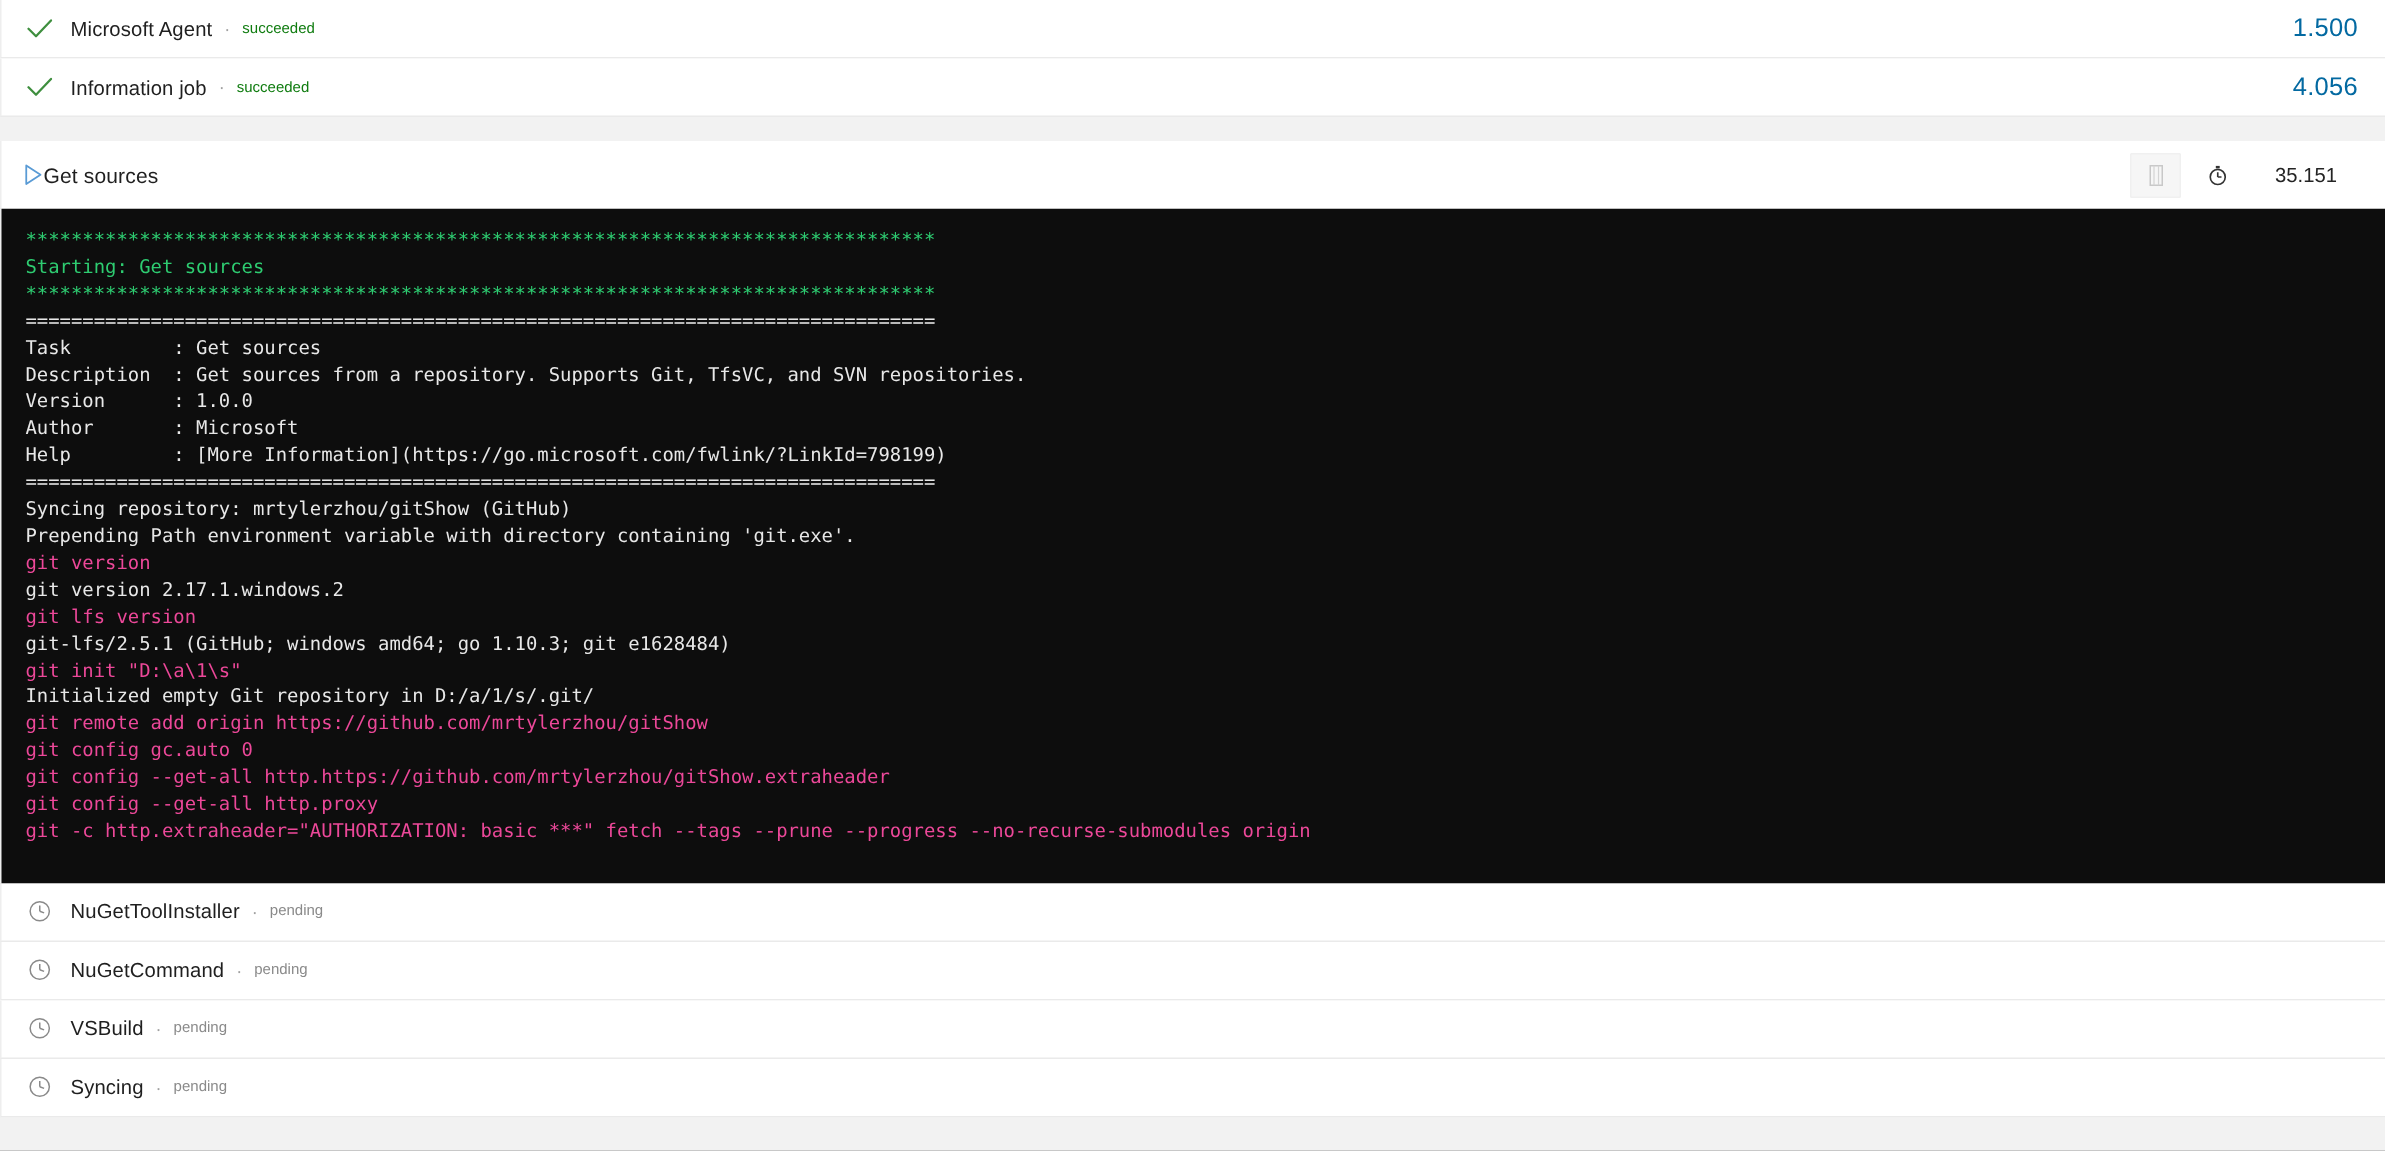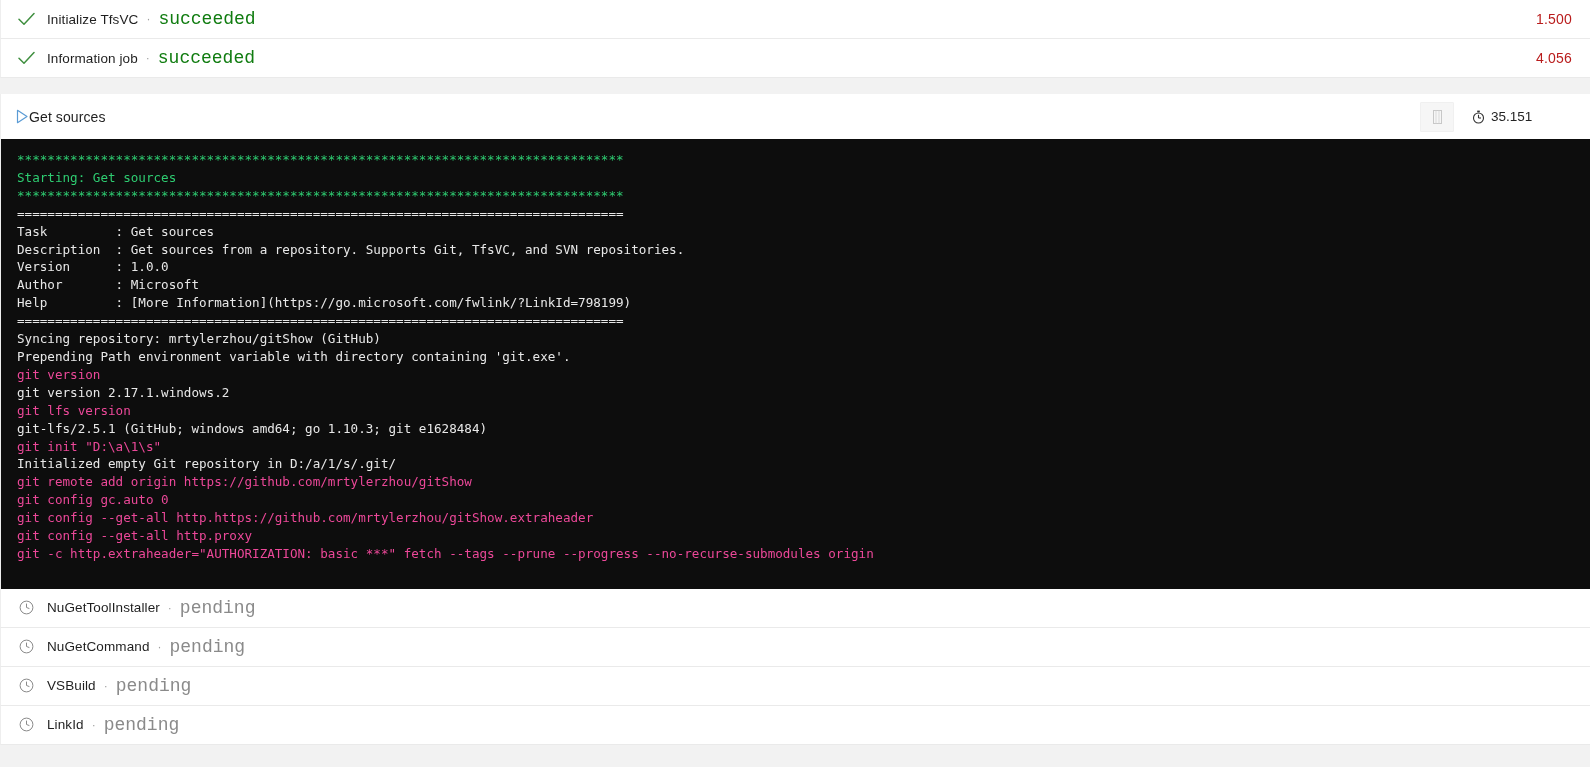--- a/index.html
+++ b/index.html
@@ -41,32 +41,31 @@
     letter-spacing: .1px;
     white-space: nowrap;
   }
   .dot-sep {
     color: #a0a0a0;
     font-size: 12px;
     margin: 0 8px;
     line-height: 1;
   }
   .task-status {
-    font-size: 18px;
+    font-size: 10px;
     white-space: nowrap;
-    font-family: Liberation Mono, monospace;
   }
   .status-succeeded { color: #107c10; }
   .status-pending { color: #8a8a8a; }
 
   .row-spacer { flex: 1 1 auto; }
 
   .duration {
-    font-size: 14px;
-    color: #b91c1c;
+    font-size: 17px;
+    color: #0369a1;
     white-space: nowrap;
     letter-spacing: .2px;
   }
 
   
   .group-gap {
     height: 16px;
     background: #f2f2f2;
   }
 
@@ -98,21 +97,21 @@
     display: flex; align-items: center; justify-content: center;
     border-radius: 1px;
   }
   .timing {
     display: flex;
     align-items: center;
     gap: 6px;
     font-size: 13.5px;
     color: #242424;
     min-width: 86px;
-    justify-content: flex-start;
+    justify-content: space-between;
   }
 
   
   .console {
     background: #0d0d0d;
     border-left: 1px solid #eeeeee;
     padding: 12px 0 26px 16px;
     font-family: "DejaVu Sans Mono", "Liberation Mono", monospace;
     font-size: 12.6px;
     line-height: 17.9px;
@@ -131,21 +130,21 @@
 
 <div id="app">
 
   <div id="steps-before">
       <div class="task-row first">
         <span class="icon-wrap">
           <svg width="17" height="14" viewBox="0 0 17 14">
             <path d="M1 7.2 L6 12.2 L16 1.6" fill="none" stroke="#3f8f3f" stroke-width="1.5" stroke-linecap="round" stroke-linejoin="round"></path>
           </svg>
         </span>
-        <span class="task-name">Initialize TfsVC</span>
+        <span class="task-name">Microsoft Agent</span>
         <span class="dot-sep">·</span>
         <span class="task-status status-succeeded">succeeded</span>
         <span class="row-spacer"></span>
         <span class="duration">1.500</span>
       </div>
       <div class="task-row">
         <span class="icon-wrap">
           <svg width="17" height="14" viewBox="0 0 17 14">
             <path d="M1 7.2 L6 12.2 L16 1.6" fill="none" stroke="#3f8f3f" stroke-width="1.5" stroke-linecap="round" stroke-linejoin="round"></path>
           </svg>
@@ -233,20 +232,20 @@
         <span class="row-spacer"></span>
       </div>
       <div class="task-row">
         <span class="icon-wrap">
           <svg width="15" height="15" viewBox="0 0 15 15">
             <circle cx="7.5" cy="7.5" r="6.4" fill="none" stroke="#8a8a8a" stroke-width="1"></circle>
             <line x1="7.5" y1="7.5" x2="7.5" y2="3.6" stroke="#8a8a8a" stroke-width="1"></line>
             <line x1="7.5" y1="7.5" x2="10.4" y2="8.6" stroke="#8a8a8a" stroke-width="1"></line>
           </svg>
         </span>
-        <span class="task-name">LinkId</span>
+        <span class="task-name">Syncing</span>
         <span class="dot-sep">·</span>
         <span class="task-status status-pending">pending</span>
         <span class="row-spacer"></span>
       </div>
     </div>
 
 </div>
 
 </body></html>

